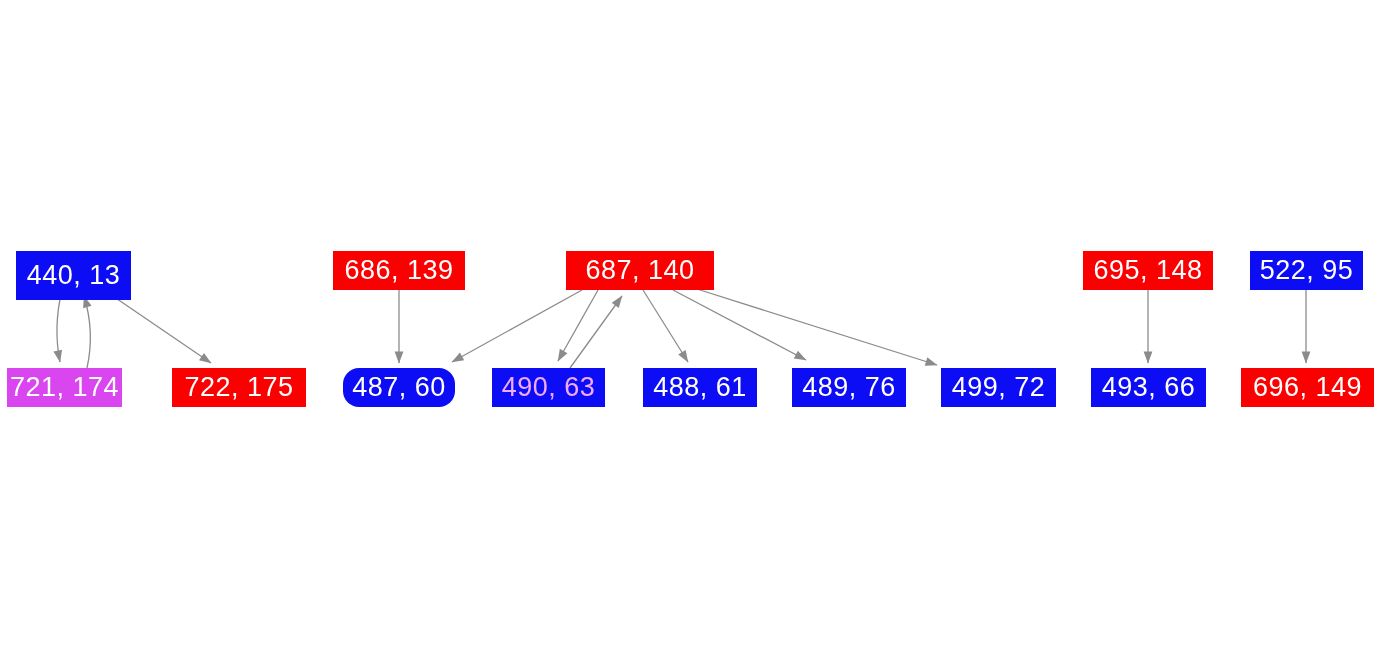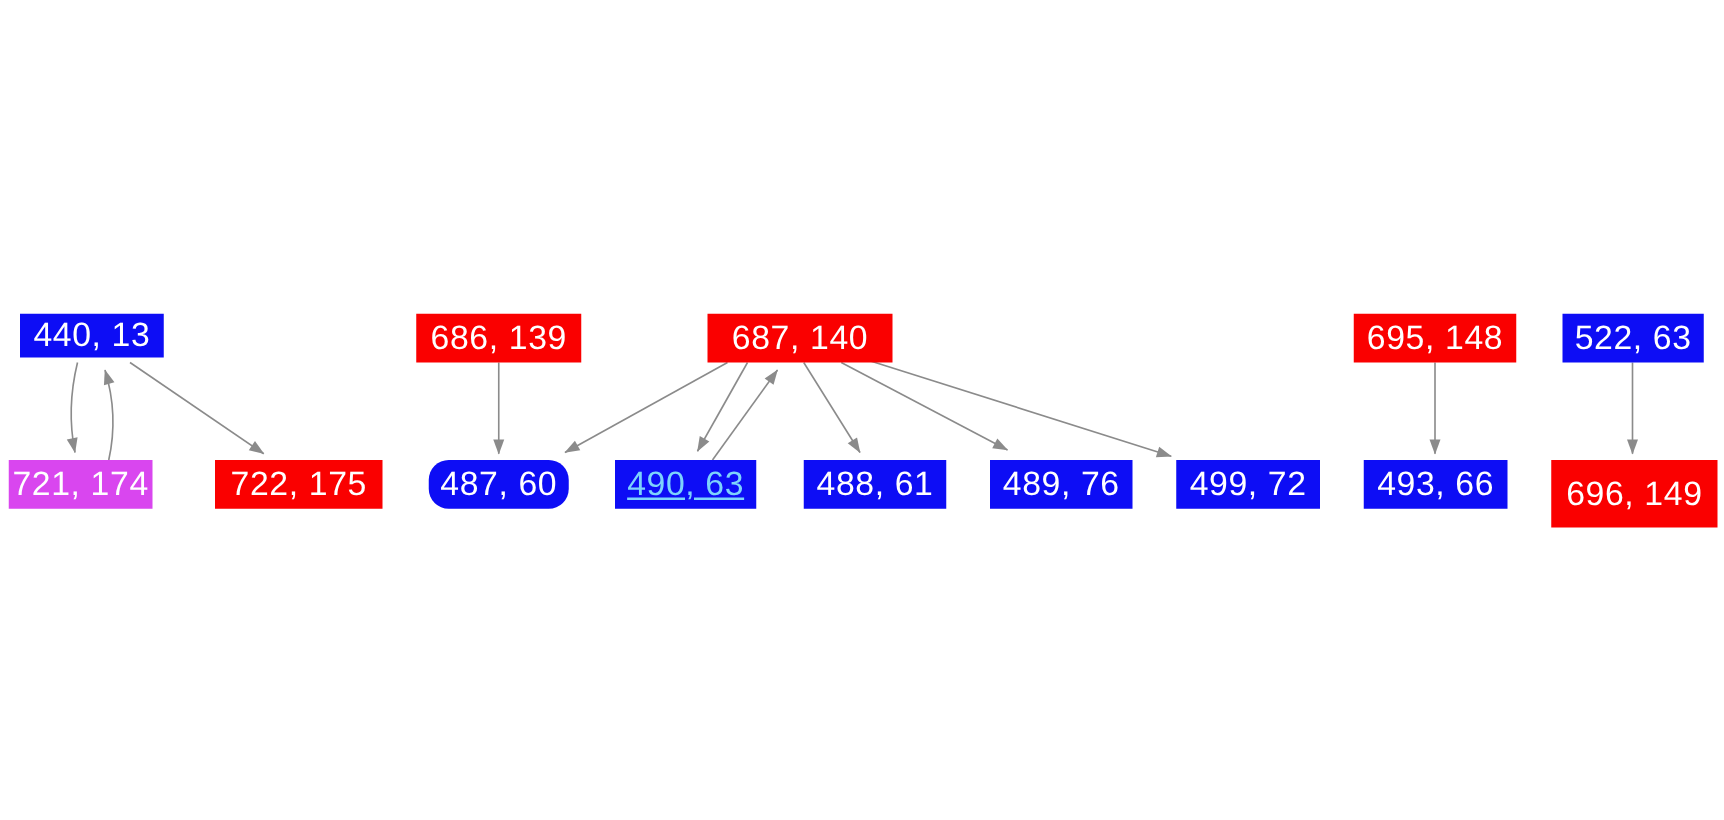--- a/index.html
+++ b/index.html
@@ -57,56 +57,56 @@
       <path d="M582,290 L452,362" class="edge" stroke="#8b8b8b" marker-end="url(#arrowhead)"></path>
       <path d="M598,290 L558,361" class="edge" stroke="#8b8b8b" marker-end="url(#arrowhead)"></path>
       <path d="M570,368 L622,296" class="edge" stroke="#8b8b8b" marker-end="url(#arrowhead)"></path>
       <path d="M643,290 L688,362" class="edge" stroke="#8b8b8b" marker-end="url(#arrowhead)"></path>
       <path d="M673,290 L806,360" class="edge" stroke="#8b8b8b" marker-end="url(#arrowhead)"></path>
       <path d="M697,289 L937,365" class="edge" stroke="#8b8b8b" marker-end="url(#arrowhead)"></path>
       <path d="M1148,290 L1148,363" class="edge" stroke="#8b8b8b" marker-end="url(#arrowhead)"></path>
       <path d="M1306,290 L1306,363" class="edge" stroke="#8b8b8b" marker-end="url(#arrowhead)"></path>
     </svg>
   <div id="nodes-layer">
-      <div class="node" style="left: 16px; top: 251px; width: 115px; height: 35px; background: rgb(13, 13, 245);">
+      <div class="node" style="left: 16px; top: 251px; width: 115px; height: 49px; background: rgb(13, 13, 245);">
         <span style="color: rgb(255, 255, 255);">440, 13</span>
       </div>
       <div class="node" style="left: 333px; top: 251px; width: 132px; height: 39px; background: rgb(250, 0, 0);">
         <span style="color: rgb(255, 255, 255);">686, 139</span>
       </div>
       <div class="node" style="left: 566px; top: 251px; width: 148px; height: 39px; background: rgb(250, 0, 0);">
         <span style="color: rgb(255, 255, 255);">687, 140</span>
       </div>
       <div class="node" style="left: 1083px; top: 251px; width: 130px; height: 39px; background: rgb(250, 0, 0);">
         <span style="color: rgb(255, 255, 255);">695, 148</span>
       </div>
       <div class="node" style="left: 1250px; top: 251px; width: 113px; height: 39px; background: rgb(13, 13, 245);">
-        <span style="color: rgb(255, 255, 255);">522, 63</span>
+        <span style="color: rgb(255, 255, 255);">522, 95</span>
       </div>
       <div class="node" style="left: 7px; top: 368px; width: 115px; height: 39px; background: #d946ef;">
         <span style="color: rgb(255, 255, 255);">721, 174</span>
       </div>
       <div class="node" style="left: 172px; top: 368px; width: 134px; height: 39px; background: rgb(250, 0, 0);">
         <span style="color: rgb(255, 255, 255);">722, 175</span>
       </div>
       <div class="node" style="left: 343px; top: 368px; width: 112px; height: 39px; background: rgb(13, 13, 245); border-radius: 16px;">
         <span style="color: rgb(255, 255, 255);">487, 60</span>
       </div>
       <div class="node" style="left: 492px; top: 368px; width: 113px; height: 39px; background: rgb(13, 13, 245);">
-        <span style="color: #7dd3fc; text-decoration: underline;">490, 63</span>
+        <span style="color: #f0abfc;">490, 63</span>
       </div>
       <div class="node" style="left: 643px; top: 368px; width: 114px; height: 39px; background: rgb(13, 13, 245);">
         <span style="color: rgb(255, 255, 255);">488, 61</span>
       </div>
       <div class="node" style="left: 792px; top: 368px; width: 114px; height: 39px; background: rgb(13, 13, 245);">
         <span style="color: rgb(255, 255, 255);">489, 76</span>
       </div>
       <div class="node" style="left: 941px; top: 368px; width: 115px; height: 39px; background: rgb(13, 13, 245);">
         <span style="color: rgb(255, 255, 255);">499, 72</span>
       </div>
       <div class="node" style="left: 1091px; top: 368px; width: 115px; height: 39px; background: rgb(13, 13, 245);">
         <span style="color: rgb(255, 255, 255);">493, 66</span>
       </div>
-      <div class="node" style="left: 1241px; top: 368px; width: 133px; height: 54px; background: rgb(250, 0, 0);">
+      <div class="node" style="left: 1241px; top: 368px; width: 133px; height: 39px; background: rgb(250, 0, 0);">
         <span style="color: rgb(255, 255, 255);">696, 149</span>
       </div>
     </div>
 </div>
 
 </body></html>

